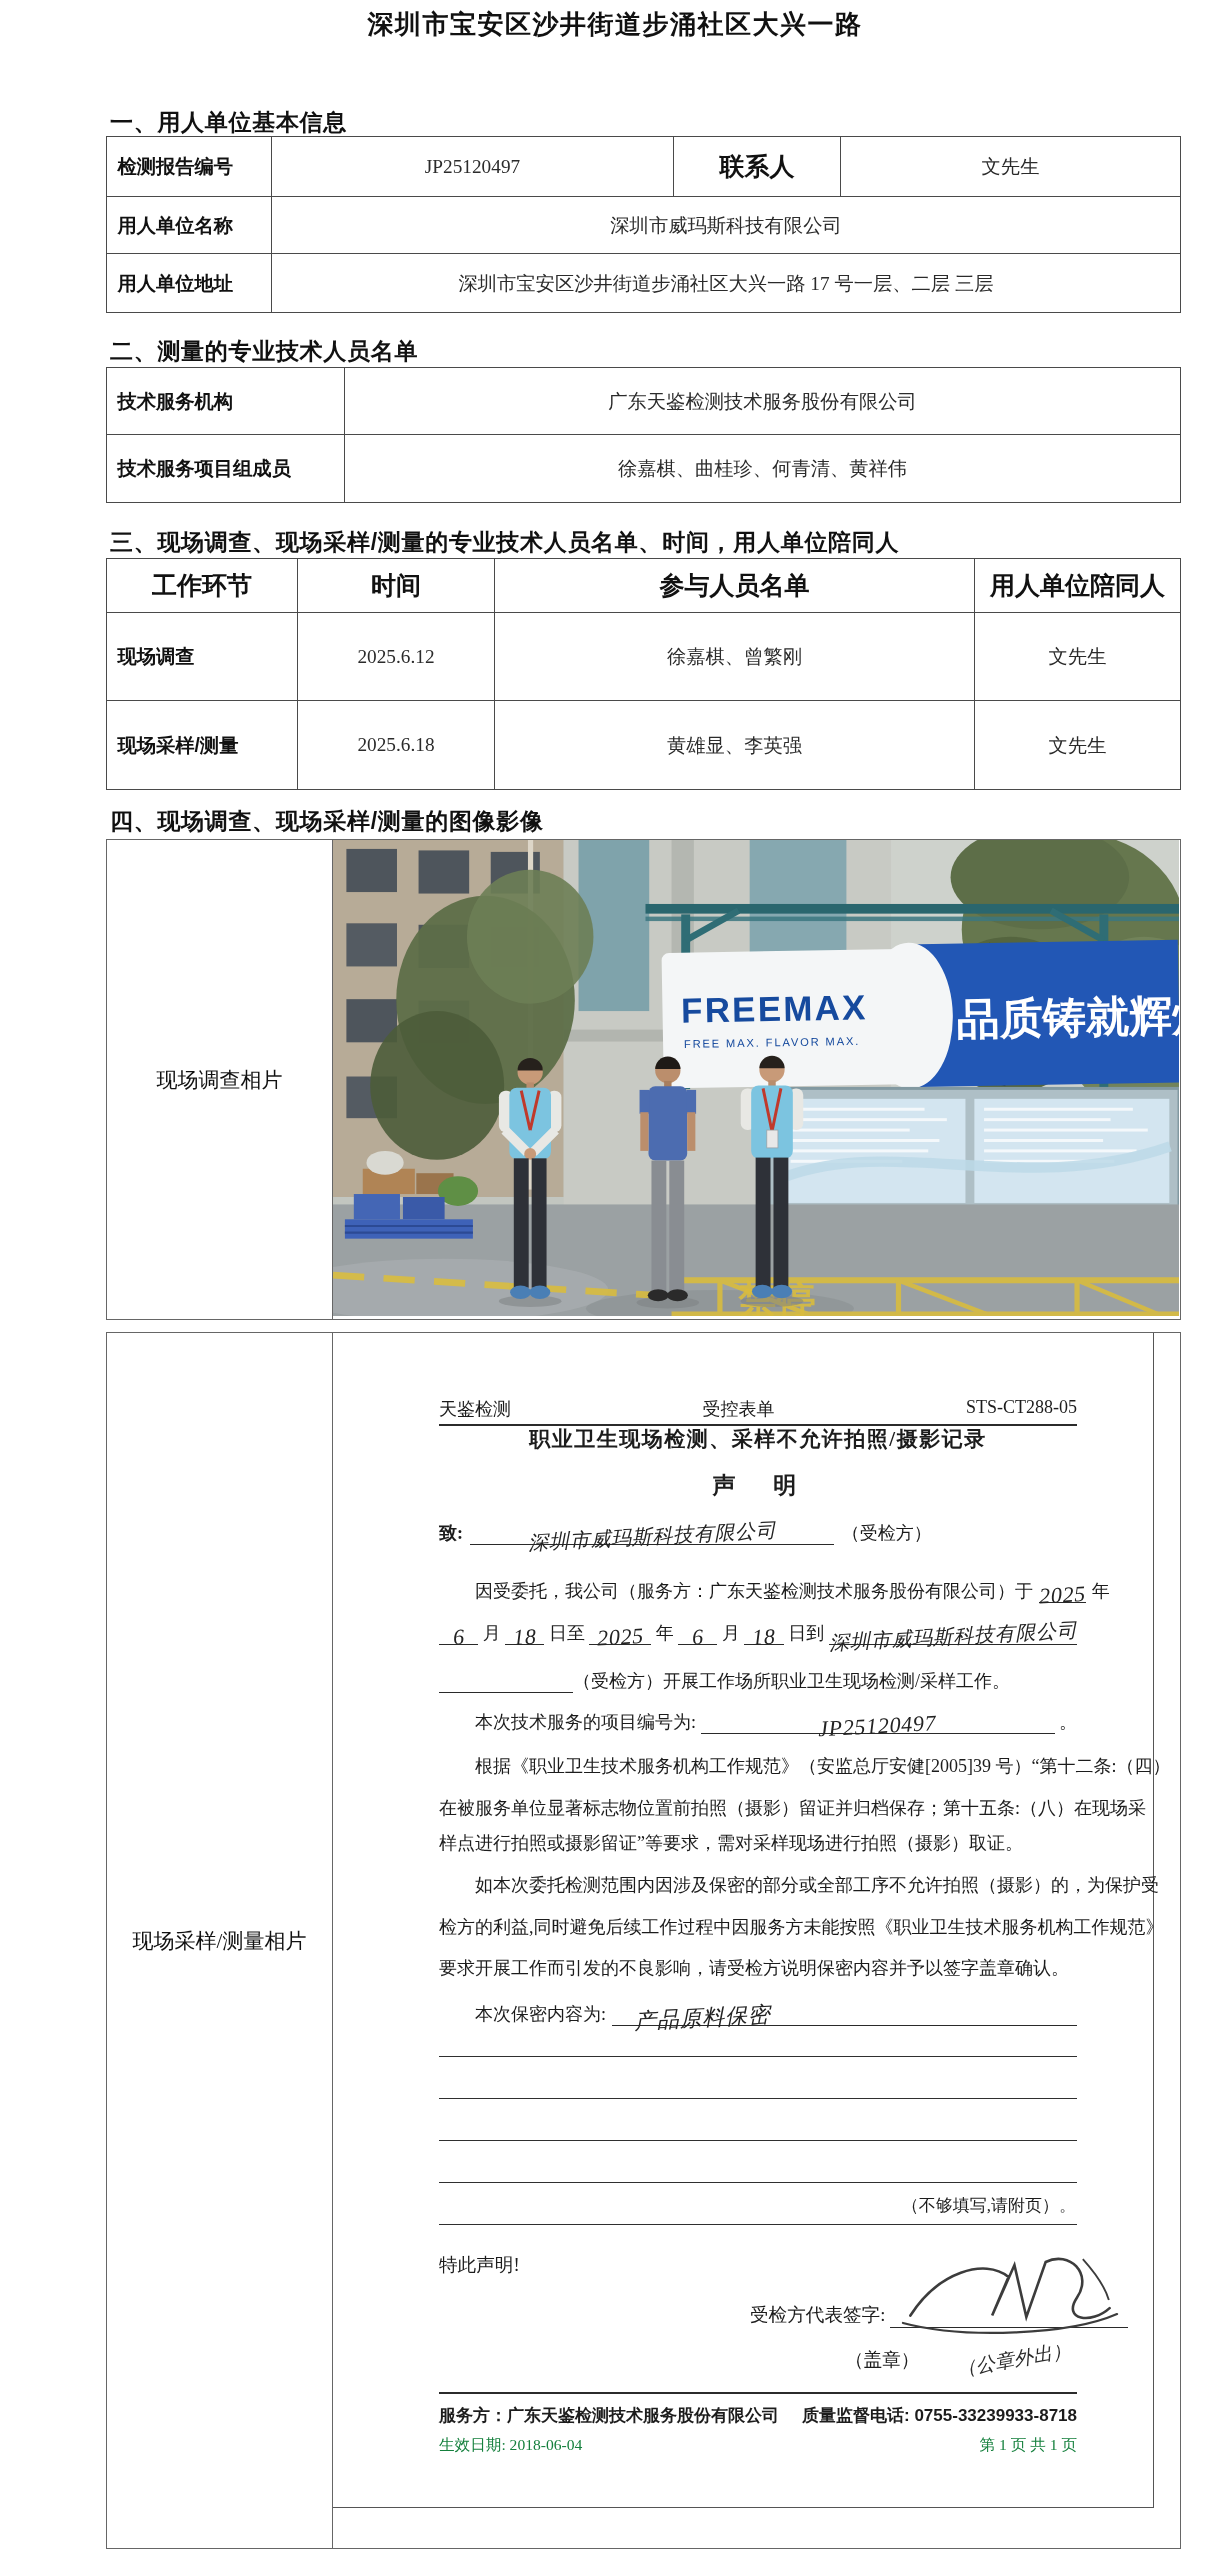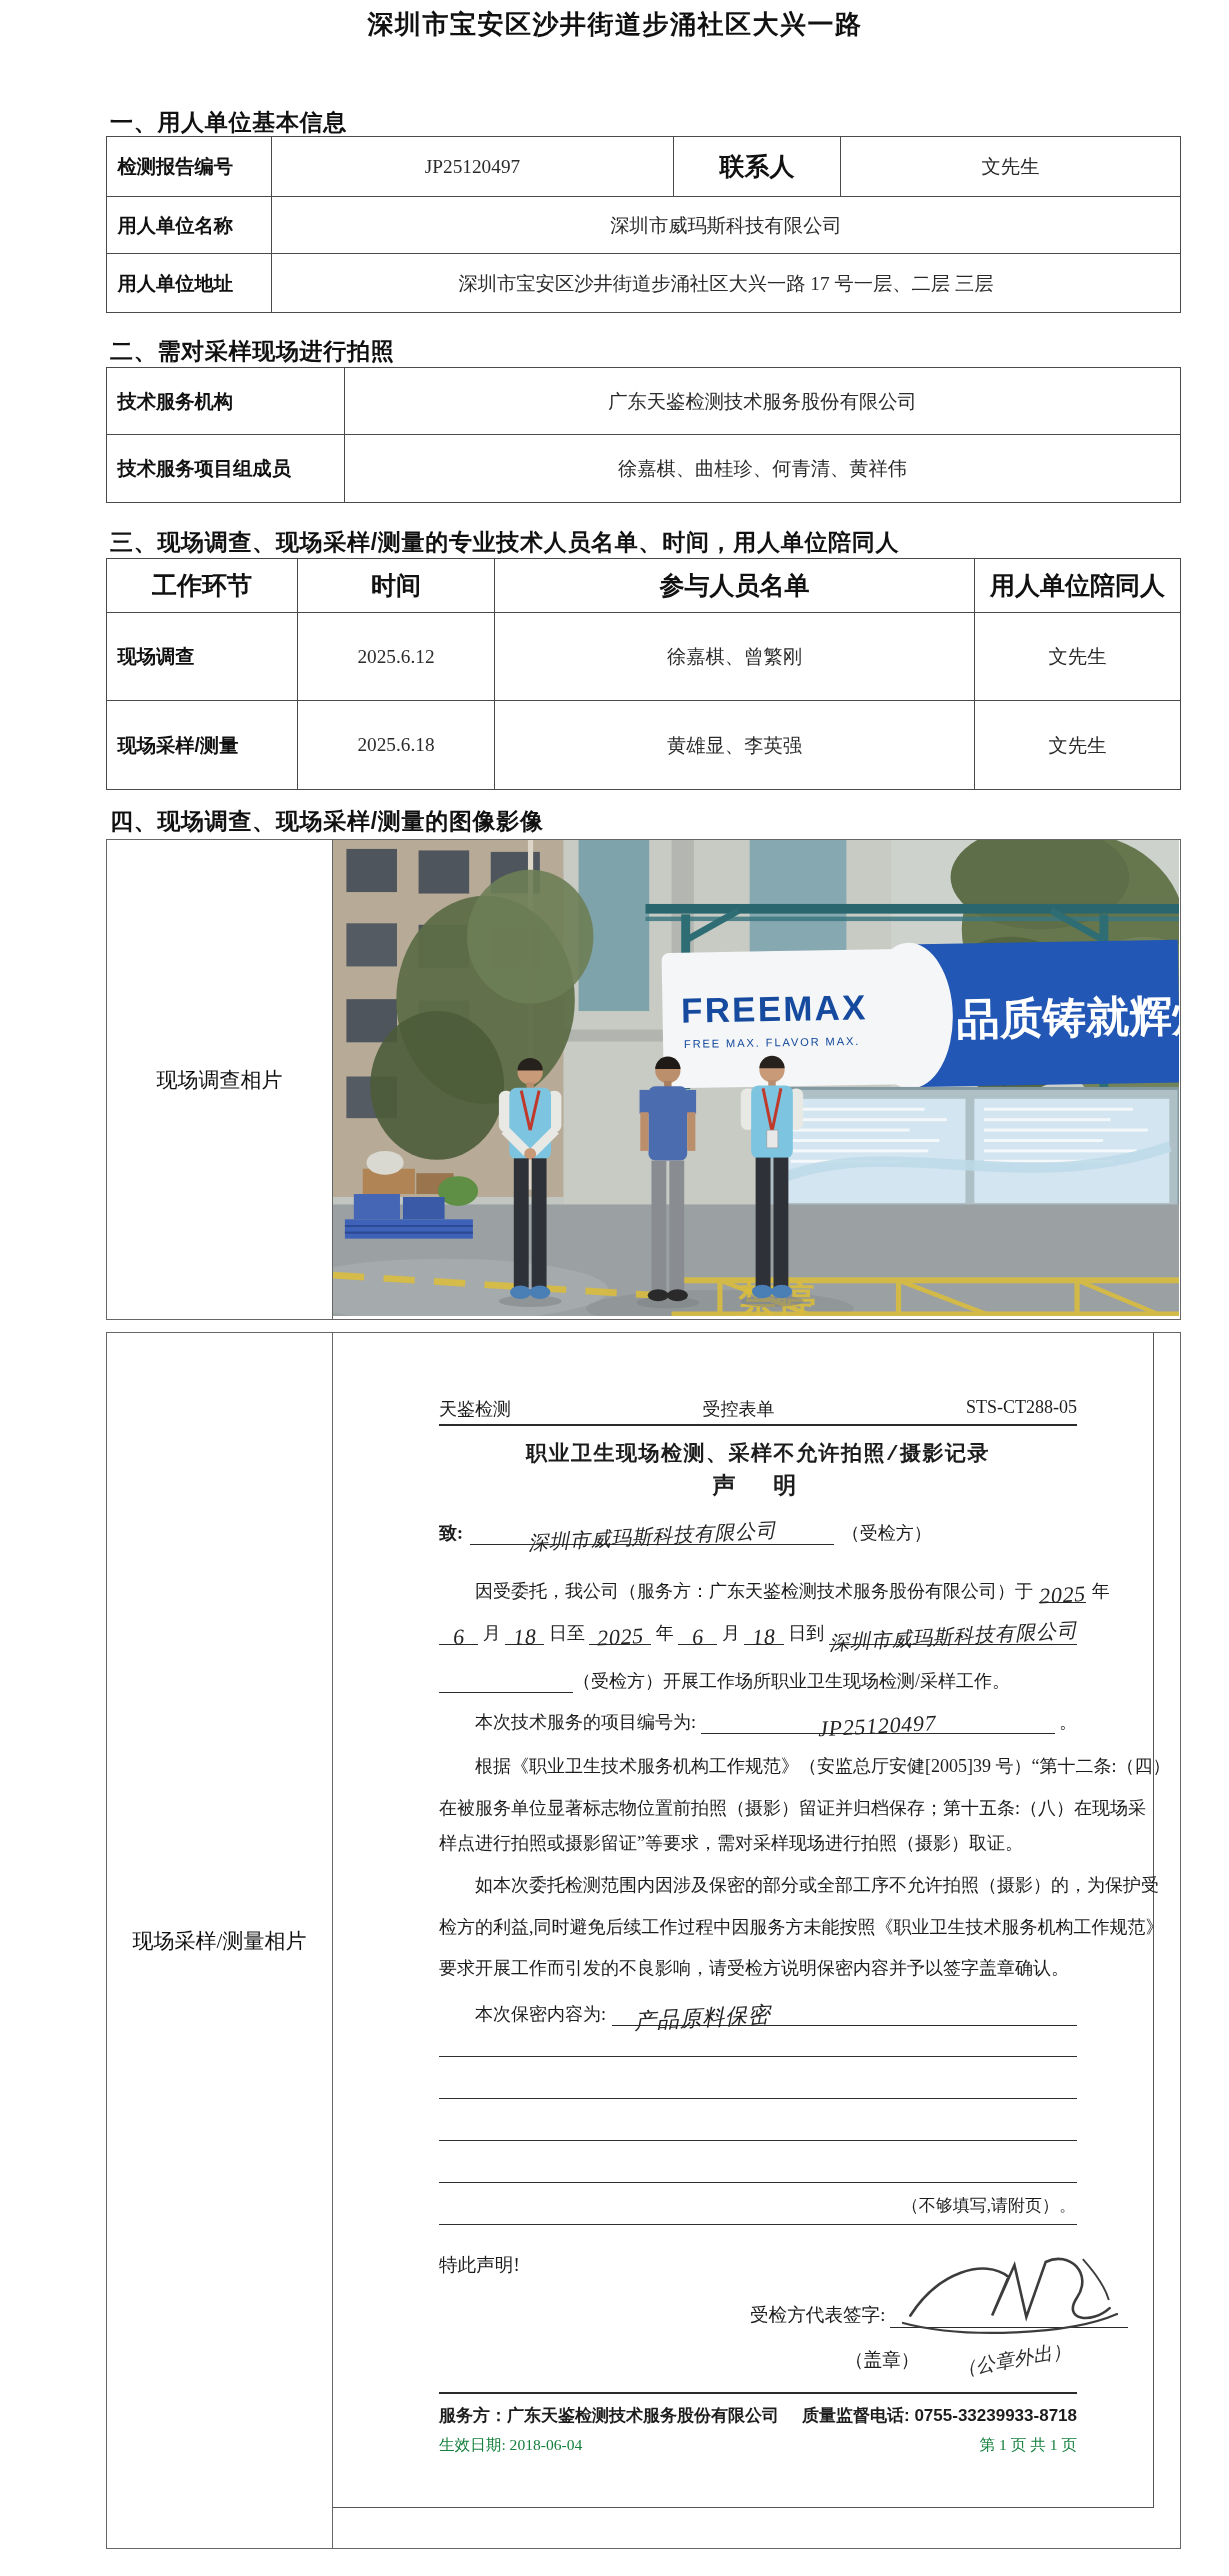--- a/index.html
+++ b/index.html
@@ -32,21 +32,21 @@
   .photocell{padding:0;align-items:stretch;}
   .photocell svg{display:block;}
 
   
   .docphoto{position:relative;width:820px;height:1174px;background:#fff;
             border-right:1.5px solid #555;border-bottom:1.5px solid #555;
             font-family:"Liberation Serif","DejaVu Serif",serif;color:#1c1c1c;}
   .abs{position:absolute;left:106px;width:638px;box-sizing:border-box;}
   .dhead{top:64px;display:flex;justify-content:space-between;font-size:18px;}
   .drule{top:91px;height:2.2px;background:#2b2b2b;}
-  .dtitle{top:106px;text-align:center;font-size:21px;font-weight:bold;letter-spacing:1.5px;font-family:Liberation Mono, monospace;}
+  .dtitle{top:92px;text-align:center;font-size:21px;font-weight:bold;letter-spacing:1.5px;}
   .dsub{top:137px;text-align:center;font-size:23px;font-weight:bold;letter-spacing:7.4px;}
   .dl{display:flex;align-items:flex-end;font-size:18px;white-space:nowrap;}
   .ind{padding-left:36px;}
   .u{border-bottom:1.9px solid #2a2a2a;display:inline-flex;justify-content:center;
      align-items:flex-end;height:25px;box-sizing:border-box;}
   .uf{flex:1;} .u70{width:52px;} .u110{width:82px;} .u180{width:134px;} .u490{width:364px;}
   .hand{font-style:italic;color:#232323;font-size:22px;line-height:19.3px;
         transform:rotate(-3deg) translateY(2.2px);display:inline-block;letter-spacing:0.7px;}
   .hand.small{font-size:20px;}
   .bl{border-bottom:1.9px solid #2f2f2f;height:0;}
@@ -75,21 +75,21 @@
     <div class="c lb">检测报告编号</div>
     <div class="c vl">JP25120497</div>
     <div class="c hd">联系人</div>
     <div class="c vl nr">文先生</div>
     <div class="c lb">用人单位名称</div>
     <div class="c vl nr span-rest">深圳市威玛斯科技有限公司</div>
     <div class="c lb nb">用人单位地址</div>
     <div class="c vl nr nb span-rest">深圳市宝安区沙井街道步涌社区大兴一路 17 号一层、二层 三层</div>
   </div>
 
-  <div class="sec" id="sec2">二、需对采样现场进行拍照</div>
+  <div class="sec" id="sec2">二、测量的专业技术人员名单</div>
   <div class="tbl" id="t2">
     <div class="c lb">技术服务机构</div>
     <div class="c vl nr">广东天鉴检测技术服务股份有限公司</div>
     <div class="c lb nb">技术服务项目组成员</div>
     <div class="c vl nr nb">徐嘉棋、曲桂珍、何青清、黄祥伟</div>
   </div>
 
   <div class="sec" id="sec3">三、现场调查、现场采样/测量的专业技术人员名单、时间，用人单位陪同人</div>
   <div class="tbl" id="t3">
     <div class="c hd">工作环节</div>

